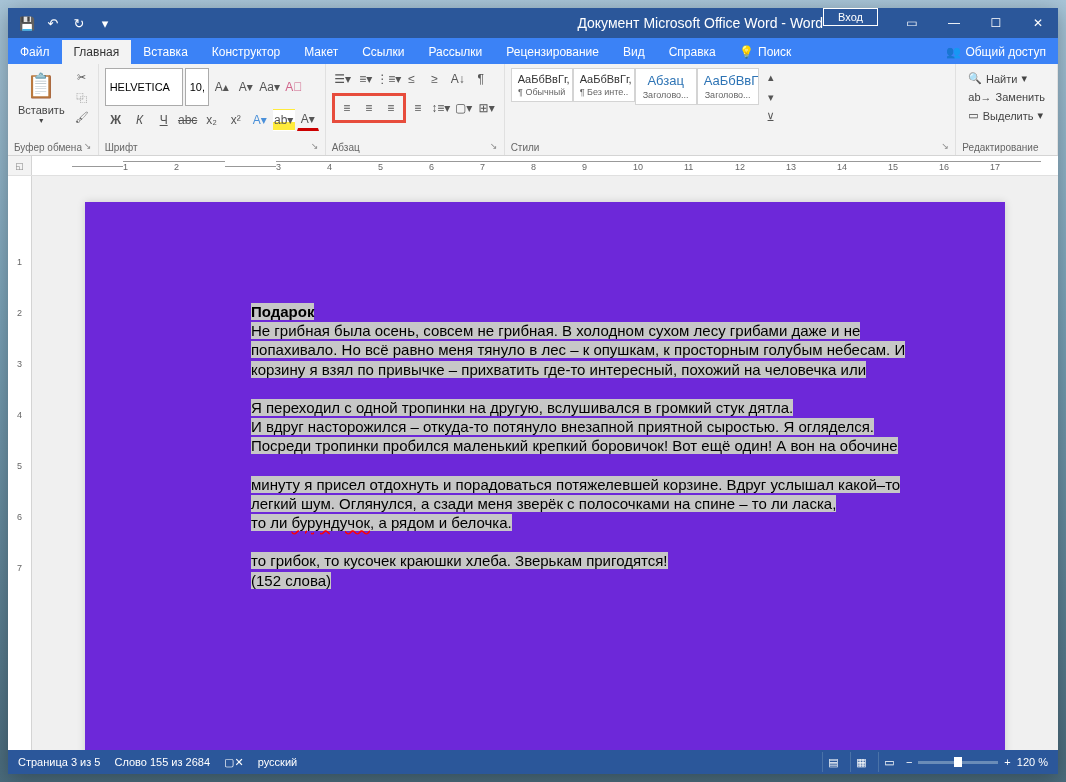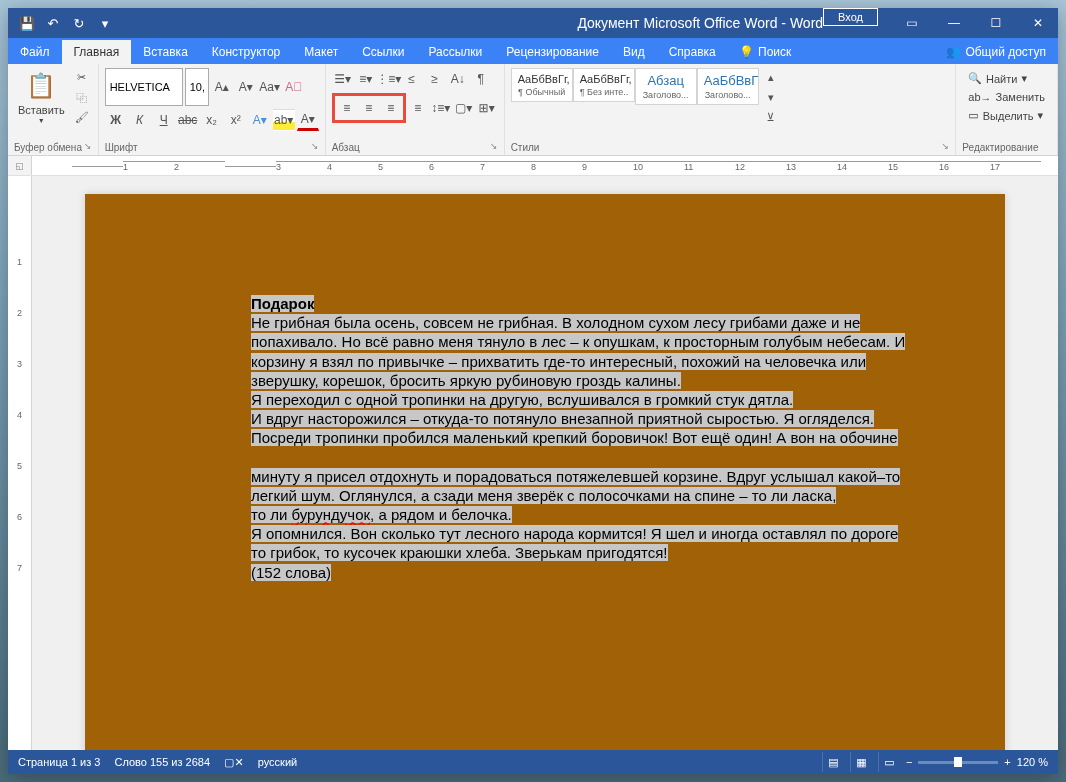--- a/index.html
+++ b/index.html
@@ -41,21 +41,21 @@
 .dlg-launcher{position:absolute;bottom:2px;right:2px;width:12px;height:12px;font-size:9px;color:#888}
 .ruler-area{background:#fff;display:flex;height:20px;border-bottom:1px solid #e0e0e0}
 .ruler-corner{width:24px;background:#f3f3f3;border-right:1px solid #d4d4d4;display:flex;align-items:center;justify-content:center;font-size:9px;color:#888}
 .h-ruler{flex:1;background:#fff;position:relative;font-size:9px;color:#666;overflow:hidden}
 .ruler-track{position:absolute;left:40px;top:3px;height:14px;display:flex;align-items:center}
 .ruler-seg{width:51px;text-align:left;position:relative;border-top:1px solid #999}
 .doc-area{flex:1;display:flex;background:#f0f0f0;overflow:hidden}
 .v-ruler{width:24px;background:#fff;border-right:1px solid #d4d4d4;padding-top:30px;font-size:9px;color:#666}
 .v-tick{height:51px;text-align:center}
 .page-view{flex:1;overflow:auto;padding:18px 40px;position:relative}
-.page{background:#a16207;width:920px;min-height:560px;margin:0 auto;box-shadow:0 0 8px rgba(0,0,0,.15);padding:100px 54px 40px 166px}
+.page{background:#6d28d9;width:920px;min-height:560px;margin:8px auto;box-shadow:0 0 8px rgba(0,0,0,.15);padding:100px 54px 40px 166px}
 .sel{background:#c7c7c7}
 .doc-title{font-weight:bold;font-size:15px}
 .doc-body{font-size:15px;line-height:1.28;color:#000;font-family:Helvetica,Arial,sans-serif}
 .underlined-red{text-decoration:underline wavy red}
 .statusbar{height:24px;background:#2b579a;color:#fff;display:flex;align-items:center;font-size:11px;padding:0 10px;gap:14px}
 .status-item{display:flex;align-items:center;gap:4px}
 .sb-right{margin-left:auto;display:flex;align-items:center;gap:6px}
 .zoom-slider{width:80px;height:3px;background:#6a8cb8;position:relative}
 .zoom-thumb{position:absolute;width:8px;height:10px;background:#fff;top:-4px;left:45%}
 .view-btn{width:22px;height:20px;display:flex;align-items:center;justify-content:center;border-left:1px solid #4a72a8}
@@ -244,38 +244,38 @@
         <div class="v-tick">6</div>
         <div class="v-tick">7</div>
     </div>
     <div class="page-view">
       <div class="page">
         <div class="doc-body">
           <span class="sel doc-title">Подарок</span><br>
           <span class="sel">Не грибная была осень, совсем не грибная. В холодном сухом лесу грибами даже и не</span><br>
           <span class="sel">попахивало. Но всё равно меня тянуло в лес – к опушкам, к просторным голубым небесам. И</span><br>
           <span class="sel">корзину я взял по привычке – прихватить где-то интересный, похожий на человечка или</span><br>
-          <span class="sel">зверушку, корешок, бросить яркую рубиновую гроздь калины.</span><br>
+          <br>
           <span class="sel">Я переходил с одной тропинки на другую, вслушивался в громкий стук дятла.</span><br>
           <span class="sel">И вдруг насторожился – откуда-то потянуло внезапной приятной сыростью. Я огляделся.</span><br>
           <span class="sel">Посреди тропинки пробился маленький крепкий боровичок! Вот ещё один! А вон на обочине</span><br>
           <br>
           <span class="sel">минуту я присел отдохнуть и порадоваться потяжелевшей корзине. Вдруг услышал какой–то</span><br>
           <span class="sel">легкий шум. Оглянулся, а сзади меня зверёк с полосочками на спине – то ли ласка,</span><br>
           <span class="sel">то ли </span><span class="sel underlined-red">бурундучок</span><span class="sel">, а рядом и белочка.</span><br>
-          <span class="sel">Я опомнился. Вон сколько тут лесного народа кормится! Я шел и иногда оставлял по дороге</span><br>
+          <br>
           <span class="sel">то грибок, то кусочек краюшки хлеба. Зверькам пригодятся!</span><br>
           <span class="sel">(152 слова)</span>
         </div>
       </div>
     </div>
   </div>
 
   <div class="statusbar">
-    <div class="status-item">Страница 1 из 3</div>
+    <div class="status-item">Страница 3 из 5</div>
     <div class="status-item">Слово 155 из 2684</div>
     <div class="status-item">▢✕</div>
     <div class="status-item">русский</div>
     <div class="sb-right">
       <div class="view-btn">▤</div>
       <div class="view-btn">▦</div>
       <div class="view-btn">▭</div>
       <div class="status-item">−</div>
       <div class="zoom-slider">
           <div class="zoom-thumb"></div>

